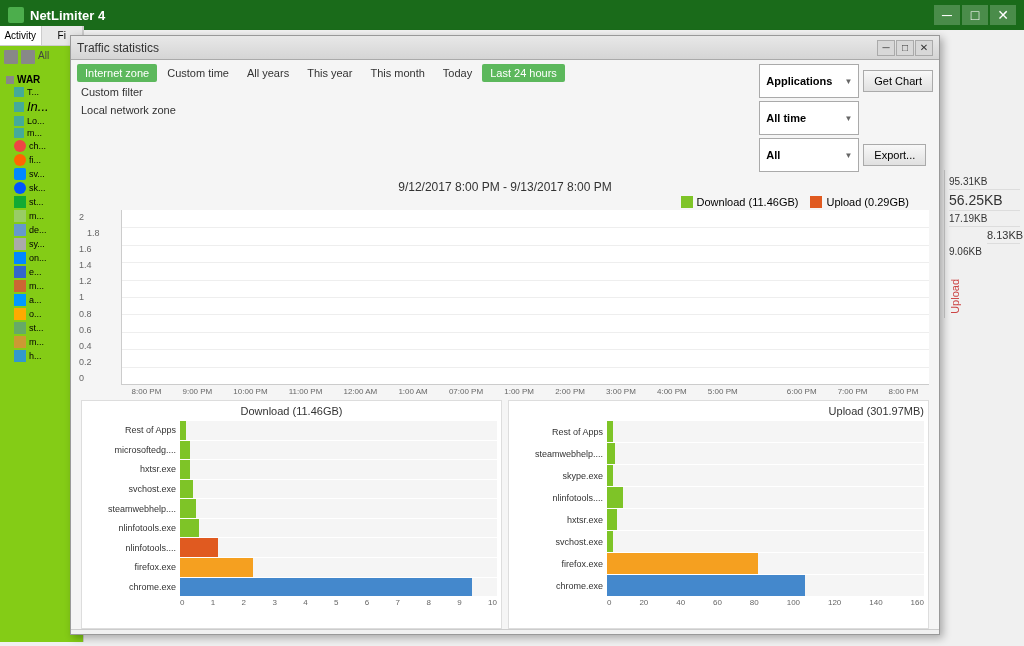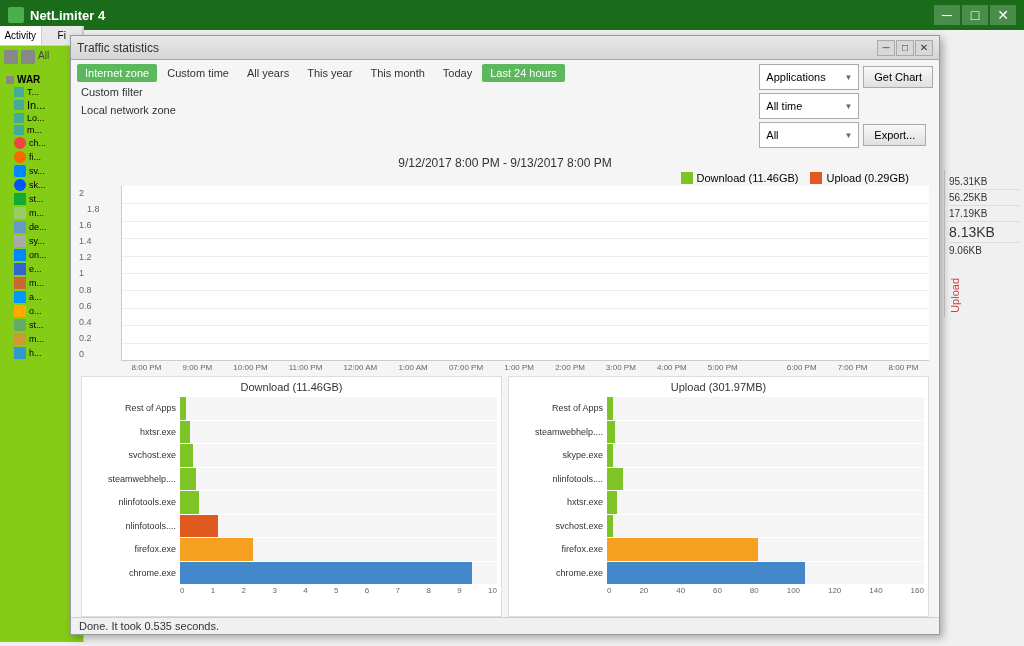--- a/index.html
+++ b/index.html
@@ -28,23 +28,23 @@
     .dialog-title {
       background: linear-gradient(to bottom, #e8e8e8, #d5d5d5);
       border-bottom: 1px solid #aaa; height: 24px;
       display: flex; align-items: center; justify-content: space-between;
       padding: 0 6px; font-size: 12px;
     }
     .dialog-title-text { font-size: 12px; color: #333; }
     .dialog-title-controls { display: flex; gap: 1px; }
     .dialog-btn { width: 18px; height: 16px; background: #d8d8d8; border: 1px solid #aaa; cursor: pointer; font-size: 10px; display: flex; align-items: center; justify-content: center; color: #333; }
     .dropdown-btn {
-      width: 100px; height: 26px; background: white; border: 1px solid #aaa;
+      width: 100px; height: 34px; background: white; border: 1px solid #aaa;
       font-size: 11px; display: flex; align-items: center; justify-content: space-between;
-      padding: 0 6px; cursor: pointer;
+      padding: 0 6px; cursor: pointer; font-weight: bold;
     }
     .dropdown-arrow { font-size: 8px; color: #666; }
     .action-btn {
       padding: 2px 10px; height: 22px; background: linear-gradient(to bottom, #f8f8f8, #e0e0e0);
       border: 1px solid #aaa; cursor: pointer; font-size: 11px; white-space: nowrap;
     }
     .legend-item { display: flex; align-items: center; gap: 4px; }
     .legend-box { width: 12px; height: 12px; }
 
     
@@ -101,21 +101,21 @@
         <div style="width:8px;height:8px;background:#888;"></div>
         <span style="font-size:10px;font-weight:bold;">WAR</span>
       </div>
       <div style="padding-left:8px;">
         <div class="sidebar-item">
           <div style="width:10px;height:10px;background:#4a9;"></div>
           <span style="font-size:9px;">T...</span>
         </div>
         <div class="sidebar-item">
           <div style="width:10px;height:10px;background:#4a9;"></div>
-          <span style="font-size:11px;">In...</span>
+          <span style="font-size:13px;font-style:italic;">In...</span>
         </div>
         <div class="sidebar-item">
           <div style="width:10px;height:10px;background:#4a9;"></div>
           <span style="font-size:9px;">Lo...</span>
         </div>
         <div class="sidebar-item">
           <div style="width:10px;height:10px;background:#4a9;"></div>
           <span style="font-size:9px;">m...</span>
         </div>
 
@@ -182,23 +182,23 @@
         <div class="sidebar-item">
           <div style="width:12px;height:12px;background:#39c;"></div>
           <span style="font-size:9px;">h...</span>
         </div>
       </div>
     </div>
   </div>
 
   <div style="position:absolute;right:0;top:170px;width:80px;background:#f0f0f0;border-left:1px solid #ccc;padding:4px;">
     <div style="font-size:10px;color:#333;padding:2px 0;border-bottom:1px solid #ddd;">95.31KB</div>
-    <div style="font-size:10px;color:#333;padding:2px 0;border-bottom:1px solid #ddd;">56.25KB</div>
+    <div style="font-size:14px;color:#333;padding:2px 0;border-bottom:1px solid #ddd;">56.25KB</div>
     <div style="font-size:10px;color:#333;padding:2px 0;border-bottom:1px solid #ddd;">17.19KB</div>
-    <div style="font-size:14px;color:#333;padding:2px 0;border-bottom:1px solid #ddd;">8.13KB</div>
+    <div style="font-size:11px;color:#333;padding:2px 0;border-bottom:1px solid #ddd;margin-left:38px;">8.13KB</div>
     <div style="font-size:10px;color:#333;padding:2px 0;">9.06KB</div>
     <div style="position:relative;margin-top:20px;">
       <span style="font-size:11px;color:#cc4444;writing-mode:vertical-rl;transform:rotate(180deg);display:block;text-align:center;">Upload</span>
     </div>
   </div>
 
   <div class="traffic-dialog">
 
     <div class="dialog-title">
       <span class="dialog-title-text">Traffic statistics</span>
@@ -380,20 +380,26 @@
       <div style="flex:1;border:1px solid #ddd;background:white;padding:4px;">
         <div style="text-align:center;font-size:11px;color:#333;margin-bottom:4px;">Download (11.46GB)</div>
         <div id="download-bars" style="display:flex;flex-direction:column;gap:1px;height:calc(100% - 44px);">
         <div style="display: flex; align-items: center; gap: 4px; flex: 1 1 0%;">
               <div style="width: 90px; text-align: right; font-size: 9px; color: rgb(51, 51, 51); white-space: nowrap; overflow: hidden; text-overflow: ellipsis; flex-shrink: 0;">Rest of Apps</div>
               <div style="flex: 1 1 0%; background: rgb(245, 245, 245); position: relative; height: 100%;">
                 <div style="position: absolute; left: 0px; top: 0px; height: 100%; width: 2%; background: rgb(126, 196, 39);"></div>
               </div>
             </div>
             <div style="display: flex; align-items: center; gap: 4px; flex: 1 1 0%;">
+              <div style="width: 90px; text-align: right; font-size: 9px; color: rgb(51, 51, 51); white-space: nowrap; overflow: hidden; text-overflow: ellipsis; flex-shrink: 0;">microsoftedg....</div>
+              <div style="flex: 1 1 0%; background: rgb(245, 245, 245); position: relative; height: 100%;">
+                <div style="position: absolute; left: 0px; top: 0px; height: 100%; width: 3%; background: rgb(126, 196, 39);"></div>
+              </div>
+            </div>
+            <div style="display: flex; align-items: center; gap: 4px; flex: 1 1 0%;">
               <div style="width: 90px; text-align: right; font-size: 9px; color: rgb(51, 51, 51); white-space: nowrap; overflow: hidden; text-overflow: ellipsis; flex-shrink: 0;">hxtsr.exe</div>
               <div style="flex: 1 1 0%; background: rgb(245, 245, 245); position: relative; height: 100%;">
                 <div style="position: absolute; left: 0px; top: 0px; height: 100%; width: 3%; background: rgb(126, 196, 39);"></div>
               </div>
             </div>
             <div style="display: flex; align-items: center; gap: 4px; flex: 1 1 0%;">
               <div style="width: 90px; text-align: right; font-size: 9px; color: rgb(51, 51, 51); white-space: nowrap; overflow: hidden; text-overflow: ellipsis; flex-shrink: 0;">svchost.exe</div>
               <div style="flex: 1 1 0%; background: rgb(245, 245, 245); position: relative; height: 100%;">
                 <div style="position: absolute; left: 0px; top: 0px; height: 100%; width: 4%; background: rgb(126, 196, 39);"></div>
               </div>
@@ -438,21 +444,21 @@
           <span>5</span>
           <span>6</span>
           <span>7</span>
           <span>8</span>
           <span>9</span>
           <span>10</span>
         </div>
       </div>
 
       <div style="flex:1;border:1px solid #ddd;background:white;padding:4px;">
-        <div style="text-align:center;font-size:11px;color:#333;margin-bottom:4px;">Upload (301.97MB)</div>
+        <div style="text-align:right;font-size:11px;color:#333;margin-bottom:4px;">Upload (301.97MB)</div>
         <div id="upload-bars" style="display:flex;flex-direction:column;gap:1px;height:calc(100% - 44px);">
         <div style="display: flex; align-items: center; gap: 4px; flex: 1 1 0%;">
               <div style="width: 90px; text-align: right; font-size: 9px; color: rgb(51, 51, 51); white-space: nowrap; overflow: hidden; text-overflow: ellipsis; flex-shrink: 0;">Rest of Apps</div>
               <div style="flex: 1 1 0%; background: rgb(245, 245, 245); position: relative; height: 100%;">
                 <div style="position: absolute; left: 0px; top: 0px; height: 100%; width: 1.875%; background: rgb(126, 196, 39);"></div>
               </div>
             </div>
             <div style="display: flex; align-items: center; gap: 4px; flex: 1 1 0%;">
               <div style="width: 90px; text-align: right; font-size: 9px; color: rgb(51, 51, 51); white-space: nowrap; overflow: hidden; text-overflow: ellipsis; flex-shrink: 0;">steamwebhelp....</div>
               <div style="flex: 1 1 0%; background: rgb(245, 245, 245); position: relative; height: 100%;">
@@ -504,16 +510,15 @@
           <span>80</span>
           <span>100</span>
           <span>120</span>
           <span>140</span>
           <span>160</span>
         </div>
       </div>
     </div>
 
     <div class="status-bar">
-      <div>Done. It took 0.535 seconds.</div>
     </div>
   </div>
 </div>
 
 </body></html>

